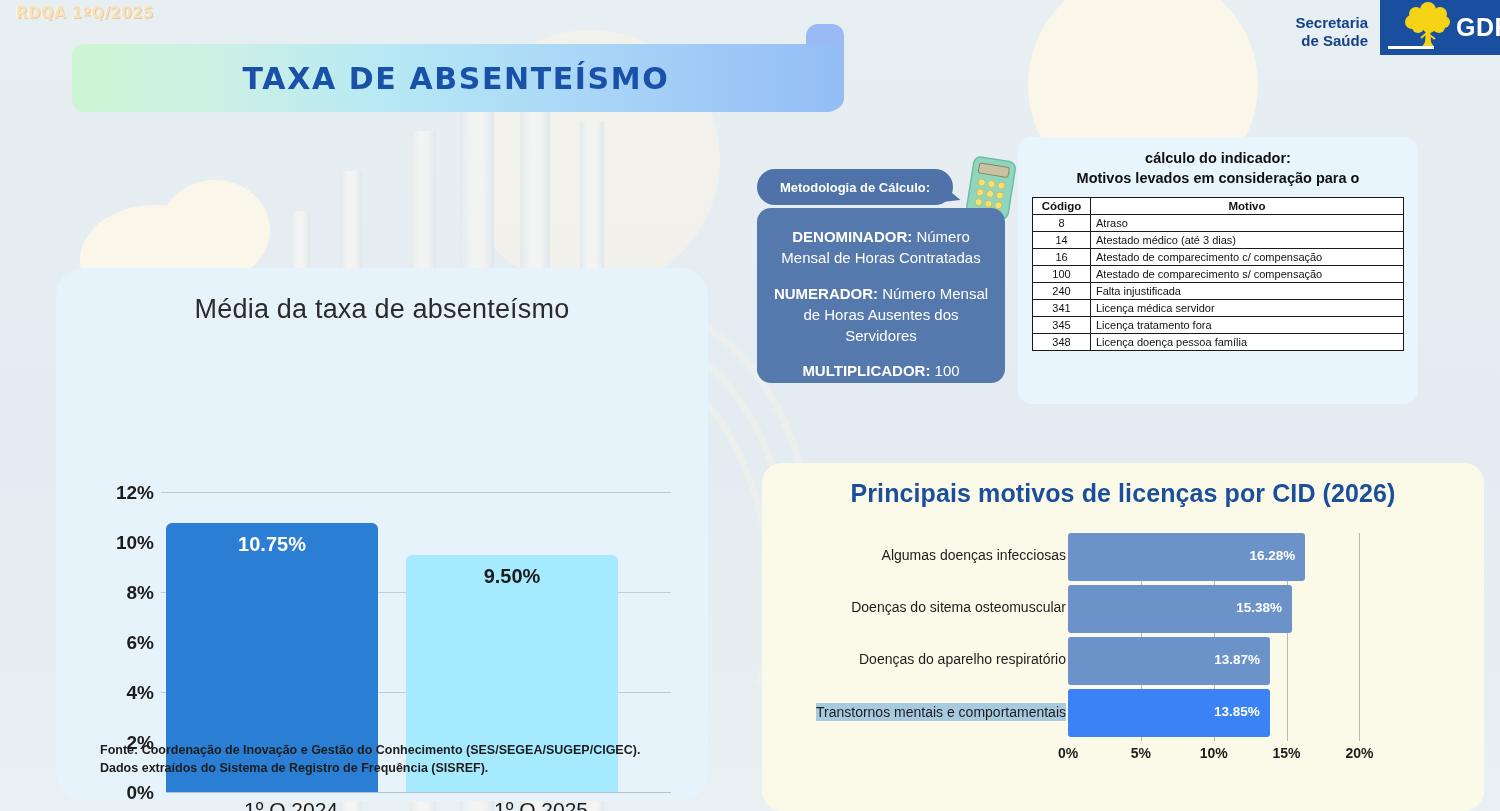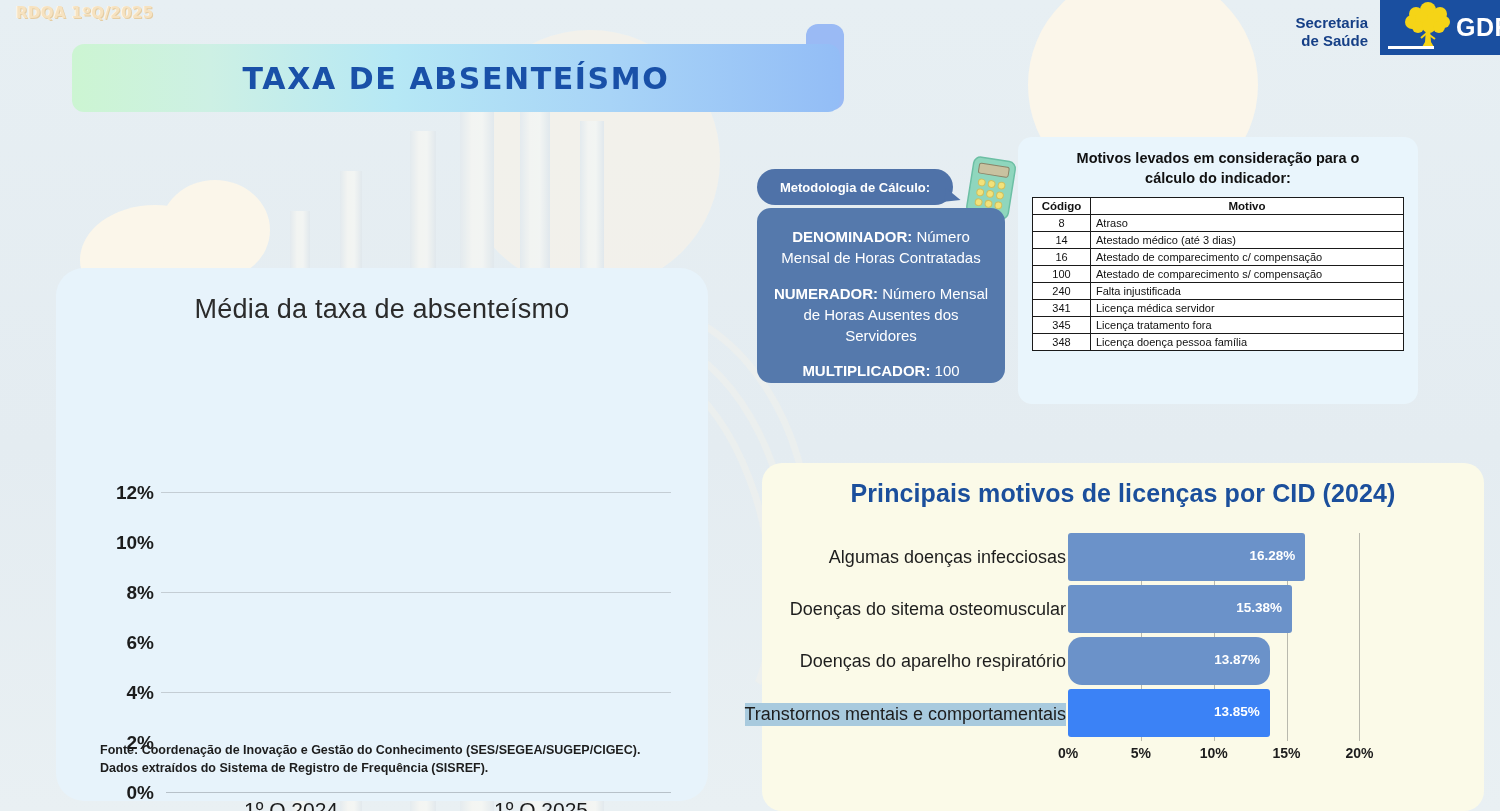--- a/index.html
+++ b/index.html
@@ -157,21 +157,21 @@
   }
   .cid-title {
     text-align: center; color: #1b4f9c; font-size: 25px; font-weight: bold;
     padding-top: 16px; letter-spacing: .1px;
   }
   .cid-plot { position: absolute; left: 0; top: 70px; width: 722px; height: 245px; }
   .cid-grid { position: absolute; top: 0; width: 1px; height: 208px; background: #b9b9ae; }
   .cid-row { position: absolute; left: 0; width: 722px; height: 48px; }
   .cid-cat {
     position: absolute; right: 418px; white-space: nowrap;
-    font-size: 18px; color: #1d1d1d; top: 14px; text-align: right;
+    font-size: 14px; color: #1d1d1d; top: 14px; text-align: right;
   }
   .cid-cat.highlight { background: #a8cade; padding: 1px 0; }
   .cid-bar {
     position: absolute; left: 306px; height: 48px; background: #6b92c9;
     border-radius: 3px;
   }
   .cid-val {
     position: absolute; right: 10px; top: 15px;
     color: #fff; font-size: 13.5px; font-weight: bold;
   }
@@ -249,20 +249,28 @@
           <div class="ytick" style="top: 296px;">6%</div>
           <div class="ytick" style="top: 246px;">8%</div>
           <div class="ytick" style="top: 196px;">10%</div>
           <div class="ytick" style="top: 146px;">12%</div>
         </div>
       <div id="gridlines">
           <div class="gridline" style="top: 346px;"></div>
           <div class="gridline" style="top: 246px;"></div>
           <div class="gridline" style="top: 146px;"></div>
         </div>
+      <div class="bars" id="vbars" style="height: 300px; top: 146px; bottom: auto;">
+          <div class="bar" style="left: 0px; width: 212px; height: 268.75px; background: rgb(42, 127, 212);">
+            <div class="bar-label" style="color: rgb(255, 255, 255);">10.75%</div>
+          </div>
+          <div class="bar" style="left: 240px; width: 212px; height: 237.5px; background: rgb(165, 234, 255);">
+            <div class="bar-label" style="color: rgb(28, 28, 28);">9.50%</div>
+          </div>
+        </div>
       <div class="axis-base"></div>
       <div class="xlabels" id="xlabels">
           <span>1º Q 2024</span>
           <span>1º Q 2025</span>
         </div>
     </div>
 
     <div class="source-note">Fonte: Coordenação de Inovação e Gestão do Conhecimento (SES/SEGEA/SUGEP/CIGEC). Dados extraídos do Sistema de Registro de Frequência (SISREF).</div>
   </div>
 
@@ -293,22 +301,22 @@
     <p>
       <b>NUMERADOR:</b><span> Número Mensal de Horas Ausentes dos Servidores</span>
     </p>
     <p style="margin-bottom:0">
       <b>MULTIPLICADOR:</b><span> 100</span>
     </p>
   </div>
 
   <div class="card-table">
     <div class="table-heading">
+      <div>cálculo do indicador:</div>
       <div>Motivos levados em consideração para o</div>
-      <div>cálculo do indicador:</div>
     </div>
     <table class="motivos">
       <thead>
         <tr>
           <th>Código</th>
           <th>Motivo</th>
         </tr>
       </thead>
       <tbody id="motivos-body">
           <tr>
@@ -341,21 +349,21 @@
           </tr>
           <tr>
             <td class="code">348</td>
             <td class="motivo">Licença doença pessoa família</td>
           </tr>
         </tbody>
     </table>
   </div>
 
   <div class="card-cid">
-    <div class="cid-title">Principais motivos de licenças por CID (2024)</div>
+    <div class="cid-title">Principais motivos de licenças por CID (2026)</div>
     <div class="cid-plot">
       <div id="cid-grid">
           <div class="cid-grid" style="left: 378.857px;"></div>
           <div class="cid-grid" style="left: 451.714px;"></div>
           <div class="cid-grid" style="left: 524.571px;"></div>
           <div class="cid-grid" style="left: 597.429px;"></div>
         </div>
       <div id="cid-rows">
           <div class="cid-row" style="top: 0px;">
             <div class="cid-cat">Algumas doenças infecciosas</div>
@@ -364,21 +372,21 @@
             </div>
           </div>
           <div class="cid-row" style="top: 52px;">
             <div class="cid-cat">Doenças do sitema osteomuscular</div>
             <div class="cid-bar" style="width: 224.109px; background: rgb(107, 146, 201);">
               <div class="cid-val">15.38%</div>
             </div>
           </div>
           <div class="cid-row" style="top: 104px;">
             <div class="cid-cat">Doenças do aparelho respiratório</div>
-            <div class="cid-bar" style="width: 202.106px; background: rgb(107, 146, 201); border-radius: 14px;">
+            <div class="cid-bar" style="width: 202.106px; background: rgb(107, 146, 201);">
               <div class="cid-val">13.87%</div>
             </div>
           </div>
           <div class="cid-row" style="top: 156px;">
             <div class="cid-cat highlight">Transtornos mentais e comportamentais</div>
             <div class="cid-bar" style="width: 201.814px; background: #3b82f6;">
               <div class="cid-val">13.85%</div>
             </div>
           </div>
         </div>

